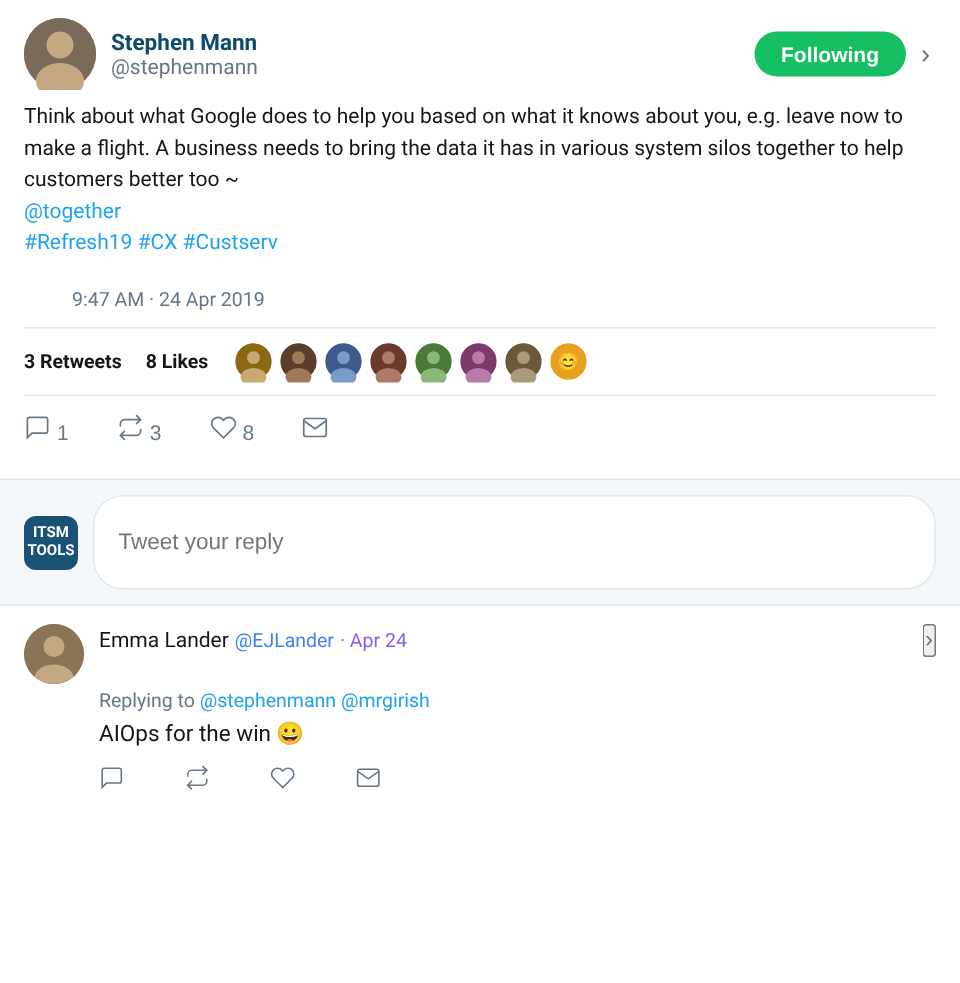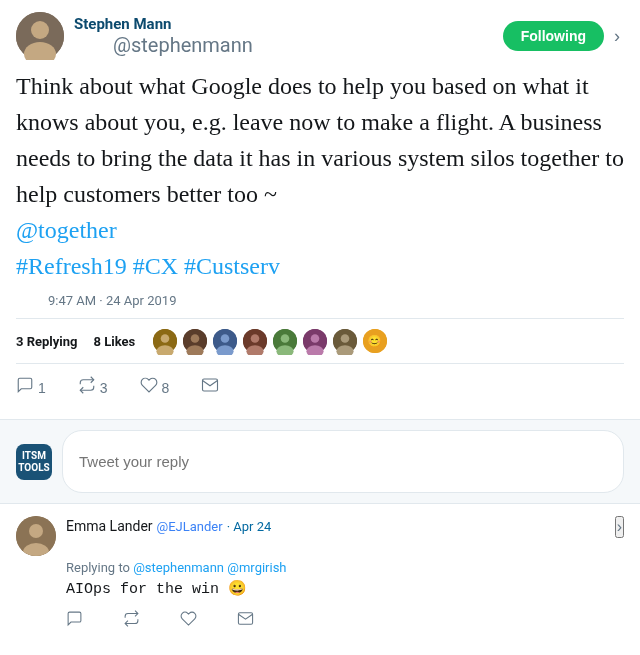--- a/index.html
+++ b/index.html
@@ -41,23 +41,22 @@
       flex: 1;
     }
 
     .display-name {
       font-weight: bold;
       font-size: 15px;
       color: #0c4a6e;
     }
 
     .handle {
-      font-size: 20px;
-      color: #657786;
-      margin-left: 39px;
+      font-size: 14px;
+      color: #657786;
     }
 
     .following-btn {
       background-color: #17bf63;
       color: white;
       border: none;
       border-radius: 20px;
       padding: 7px 18px;
       font-size: 14px;
       font-weight: bold;
@@ -68,25 +67,24 @@
     .chevron-btn {
       background: none;
       border: none;
       cursor: pointer;
       color: #657786;
       font-size: 18px;
       padding: 4px;
     }
 
     .tweet-body {
-      font-size: 24px;
+      font-size: 14px;
       line-height: 1.5;
-      margin-bottom: 9px;
+      margin-bottom: 20px;
       color: #14171a;
-      font-family: Liberation Serif, serif;
     }
 
     .tweet-link {
       color: #1da1f2;
       text-decoration: none;
     }
 
     .tweet-timestamp {
       font-size: 13px;
       color: #657786;
@@ -209,21 +207,21 @@
       font-weight: normal;
       font-size: 14px;
     }
 
     .reply-user-handle {
       color: #3b82f6;
       font-size: 13px;
     }
 
     .reply-date {
-      color: #0369a1;
+      color: #8b5cf6;
       font-size: 13px;
     }
 
     .reply-chevron {
       color: #657786;
       font-size: 16px;
       cursor: pointer;
     }
 
     .replying-to {
@@ -231,21 +229,20 @@
       color: #657786;
       margin-bottom: 4px;
       margin-left: 50px;
     }
 
     .reply-text {
       font-size: 15px;
       margin-left: 50px;
       line-height: 1.4;
       margin-bottom: 10px;
-      font-family: Liberation Mono, monospace;
     }
 
     .reply-actions {
       display: flex;
       align-items: center;
       gap: 40px;
       margin-left: 50px;
     }
 
     .itsm-logo {
@@ -295,21 +292,21 @@
     <a href="#" class="tweet-link">@together</a>
     <br>
     <a href="#" class="tweet-link">#Refresh19 #CX #Custserv</a>
   </div>
 
   <div class="tweet-timestamp">9:47 AM · 24 Apr 2019</div>
 
   <div class="tweet-stats">
     <span class="stats-text">
       <span>3</span>
-      <span>Replying</span>
+      <span>Retweets</span>
     </span>
     <span class="stats-text">
       <span>8</span>
       <span>Likes</span>
     </span>
 
     <div class="avatar-row">
       <div class="mini-avatar-circle" style="background:#8B6914;">
         <svg width="28" height="28" viewBox="0 0 28 28">
           <circle cx="14" cy="14" r="14" fill="#8B6914"></circle>

